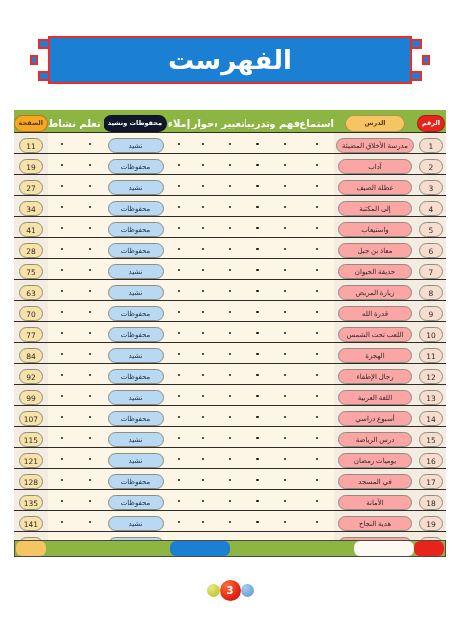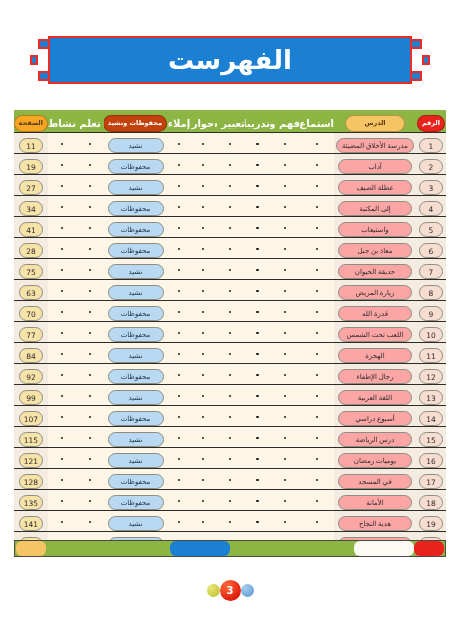--- a/index.html
+++ b/index.html
@@ -97,21 +97,21 @@
     line-height: 15px;
     height: 17px;
     padding: 0 4px;
     font-size: 6.5px;
     font-weight: bold;
     white-space: nowrap;
     border: 1px solid rgba(0,0,0,.25);
   }
   .hpill.num   { background: #e8231b; color: #ffffff; min-width: 26px; }
   .hpill.lsn   { background: #f5c563; color: #5a3a12; min-width: 60px; }
-  .hpill.mem   { background: #c2410c; color: #ffffff; min-width: 58px; }
+  .hpill.mem   { background: #0f172a; color: #ffffff; min-width: 58px; }
   .hpill.page  { background: #f5a623; color: #5a3a12; min-width: 26px; }
   .hplain      { color: #ffffff; font-size: 10px; font-weight: bold; white-space: nowrap; }
 
   
   tr.data-row { height: 19.6px; }
   tr.data-row td {
     background: #fdf6e6;
     border-top: 1px solid #2c2c28;
     border-bottom: 1px solid #2c2c28;
     vertical-align: middle;

